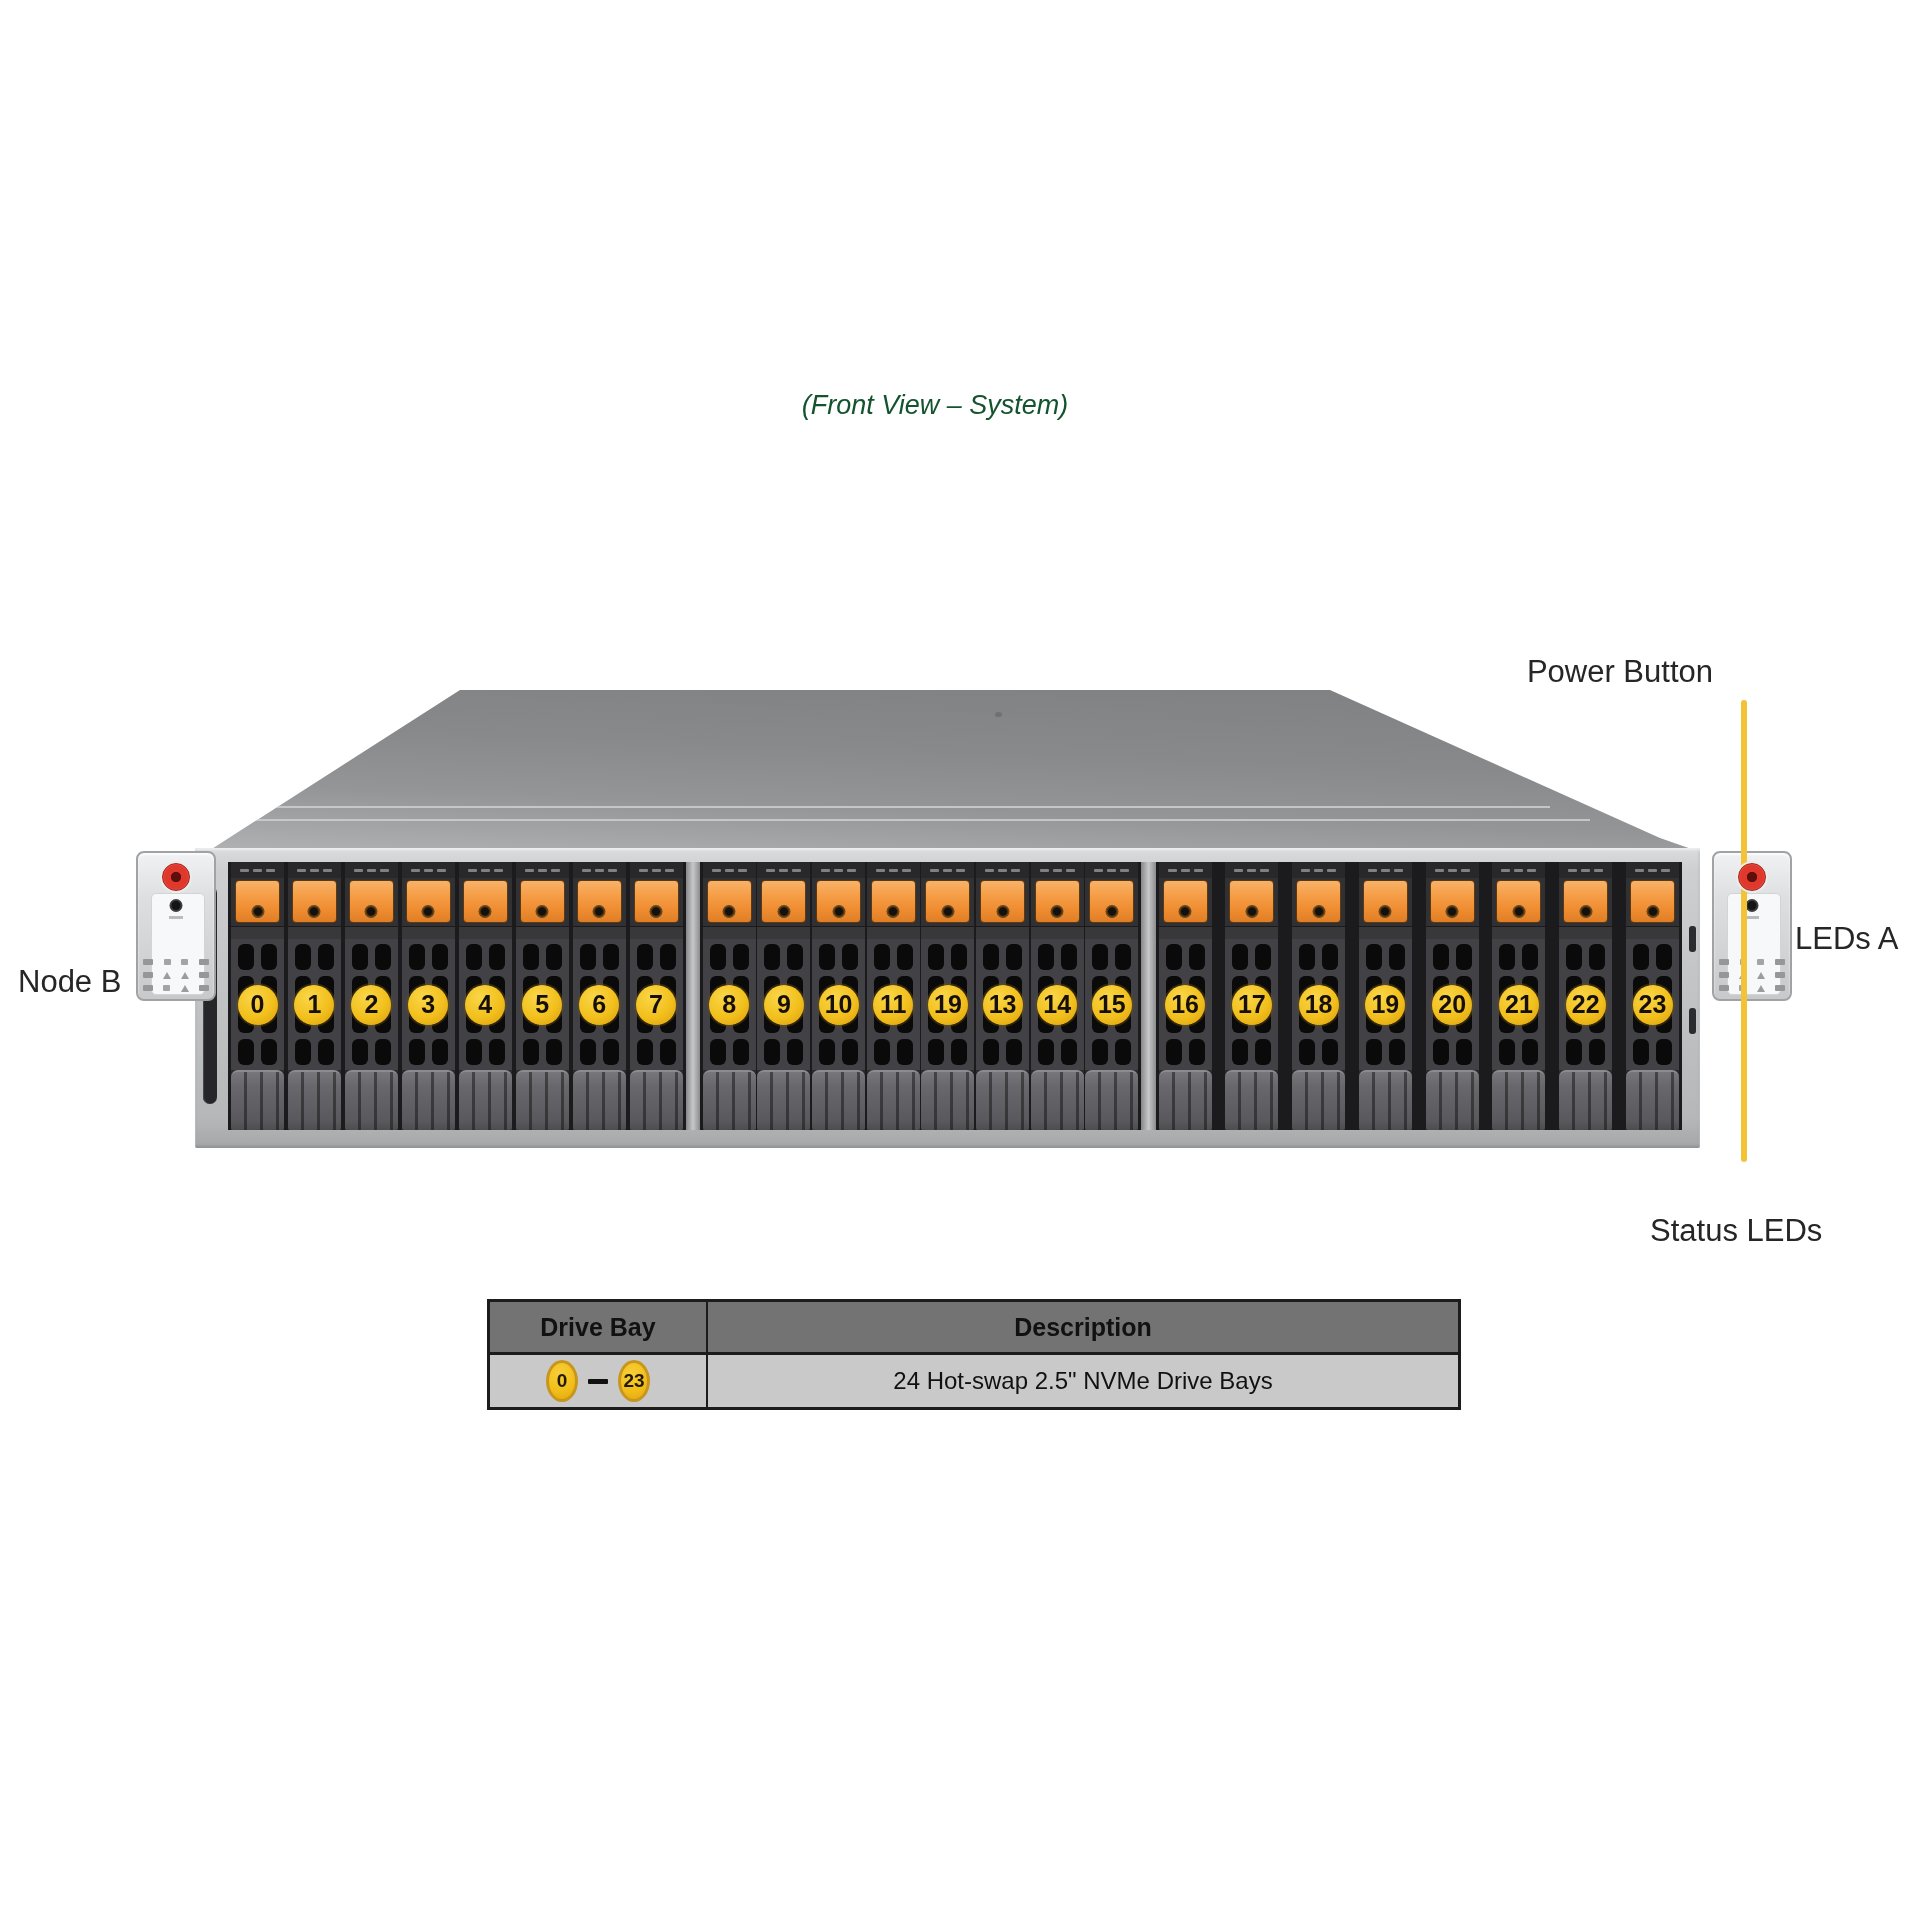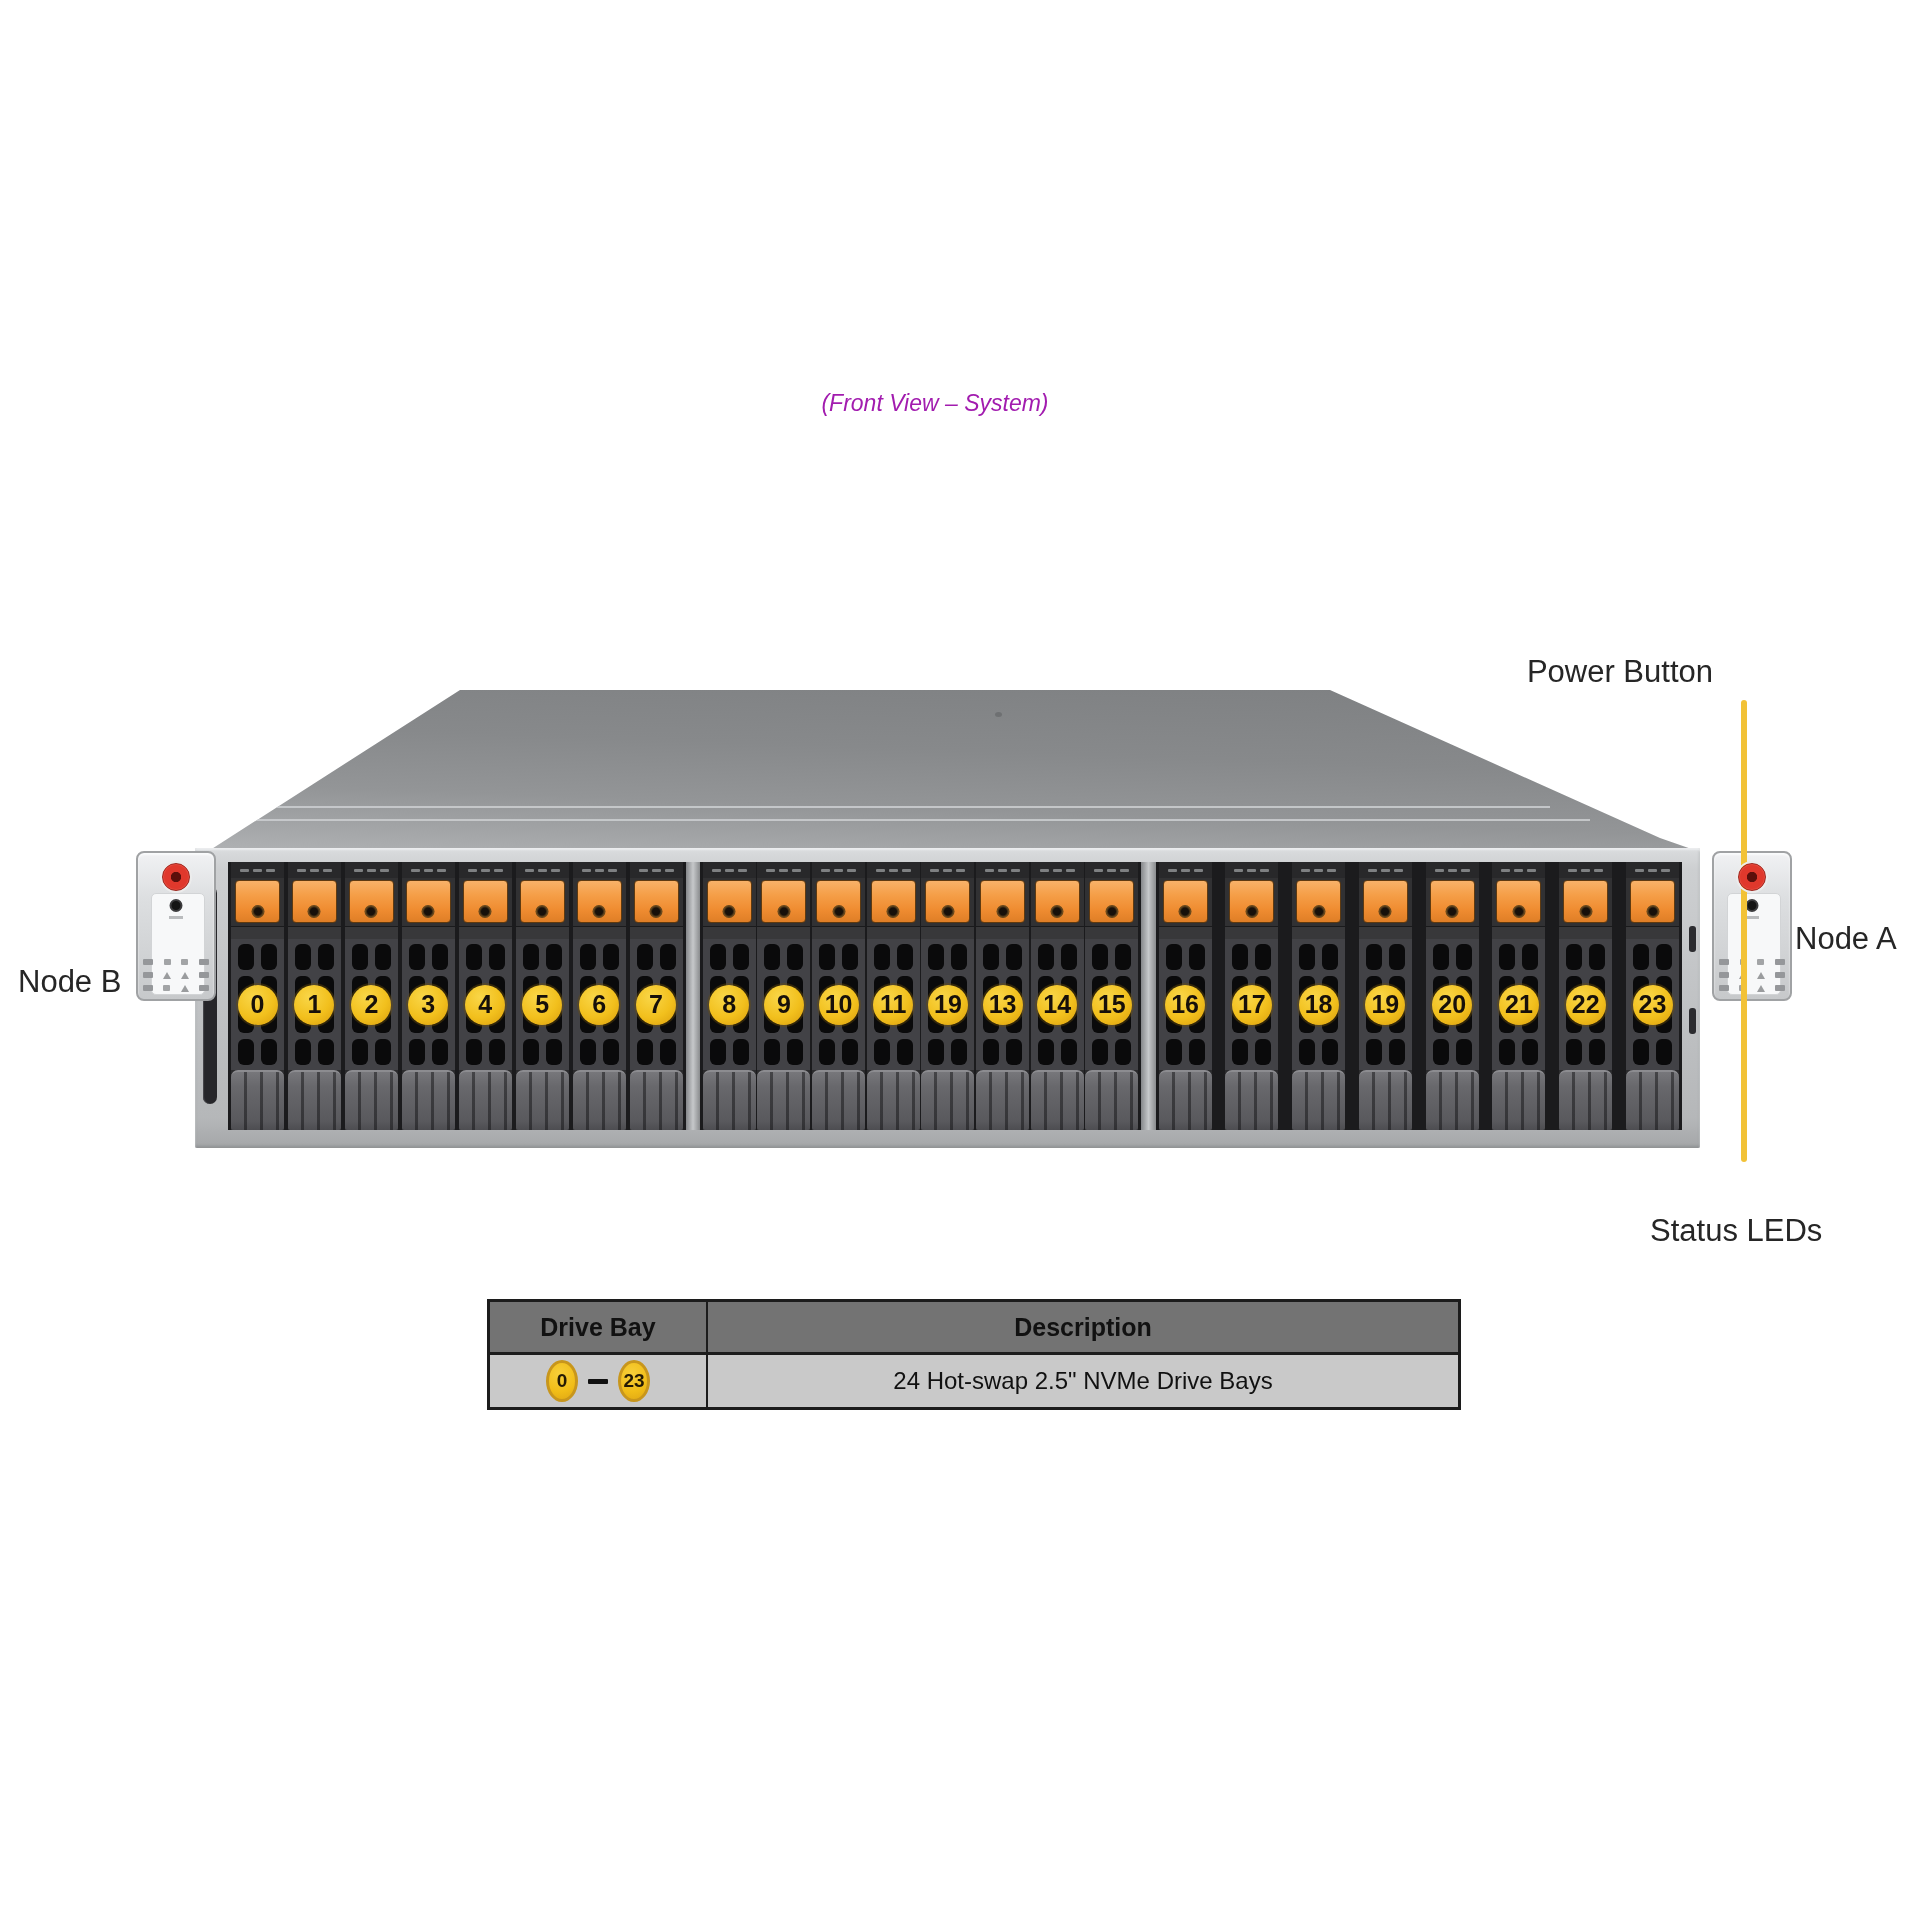--- a/index.html
+++ b/index.html
@@ -1,21 +1,21 @@
 <!DOCTYPE html>
 <html style="--annotation-line: #F2C237; --bay-badge: #F2C01D; --latch-orange: #EF8C31; --power-button: #E0382C; --table-row-bg: #C9C9C9;"><head>
 <meta charset="utf-8">
 <style>
   html,body{margin:0;padding:0;background:#fff;}
   body{font-family:"Liberation Sans", sans-serif; color:#2a2a2a;}
   .canvas{position:relative;width:1920px;height:1920px;background:#fff;overflow:hidden;}
 
   
   .fig-title{position:absolute;left:935px;top:390px;transform:translateX(-50%);
-    font-size:23px;font-style:italic;color:#a21caf;white-space:nowrap;}
+    font-size:27px;font-style:italic;color:#14532d;white-space:nowrap;}
   .anno{position:absolute;font-size:31px;color:#262626;white-space:nowrap;}
   .anno.power{right:207px;top:654px;}
   .anno.nodeb{left:18px;top:921px;margin-top:43px;}
   .anno.nodea{left:1795px;top:921px;}
   .anno.status{left:1650px;top:1213px;}
 
   
   .pointer-line{position:absolute;left:1741px;top:700px;width:6px;height:462px;
     background:var(--annotation-line,#F2C237);border-radius:3px;z-index:15;}
 
@@ -826,21 +826,21 @@
           <span class="led-tri"></span>
           <span class="led-cap"></span>
         </div>
     </div>
   </div>
 
   <div class="pointer-line"></div>
 
   <div class="anno power">Power Button</div>
   <div class="anno nodeb">Node B</div>
-  <div class="anno nodea">Node A</div>
+  <div class="anno nodea">LEDs A</div>
   <div class="anno status">Status LEDs</div>
 
   <div class="spec-table">
     <div class="t-row head">
       <div class="t-cell c1">Drive Bay</div>
       <div class="t-cell c2">Description</div>
     </div>
     <div class="t-row data">
       <div class="t-cell c1">
         <span class="oval">0</span>

